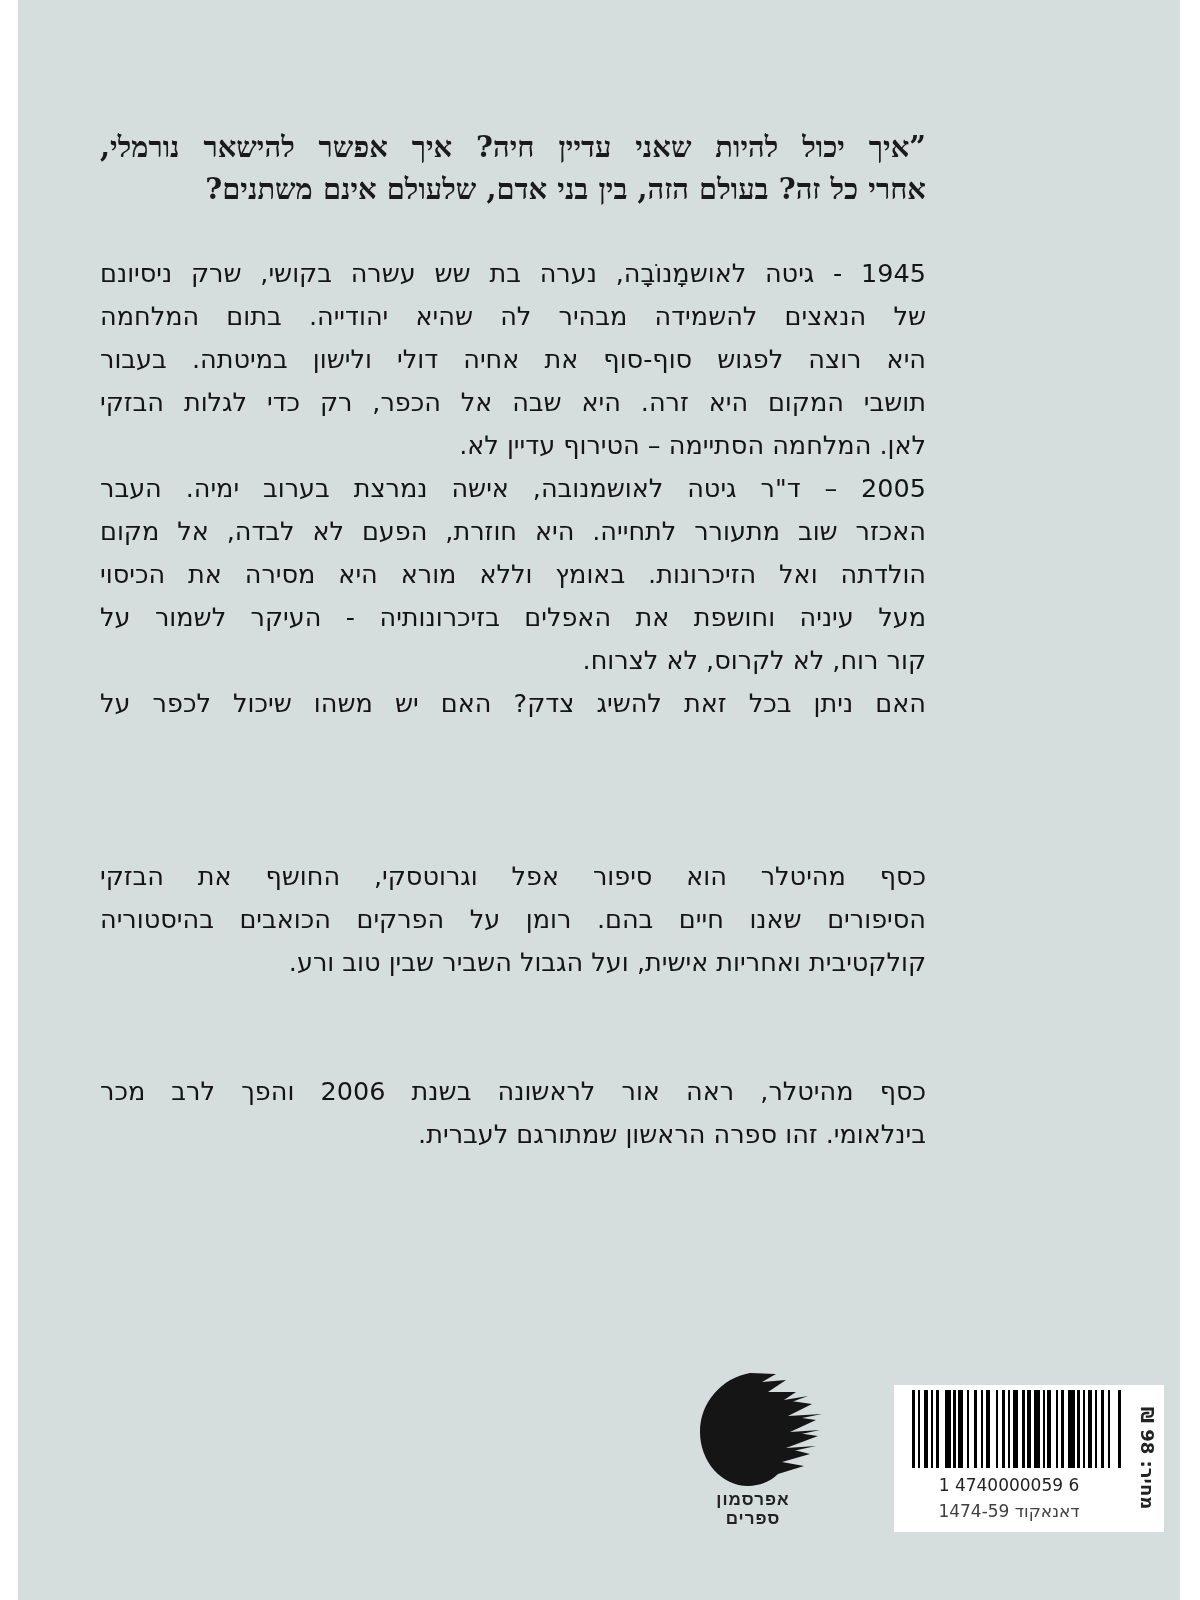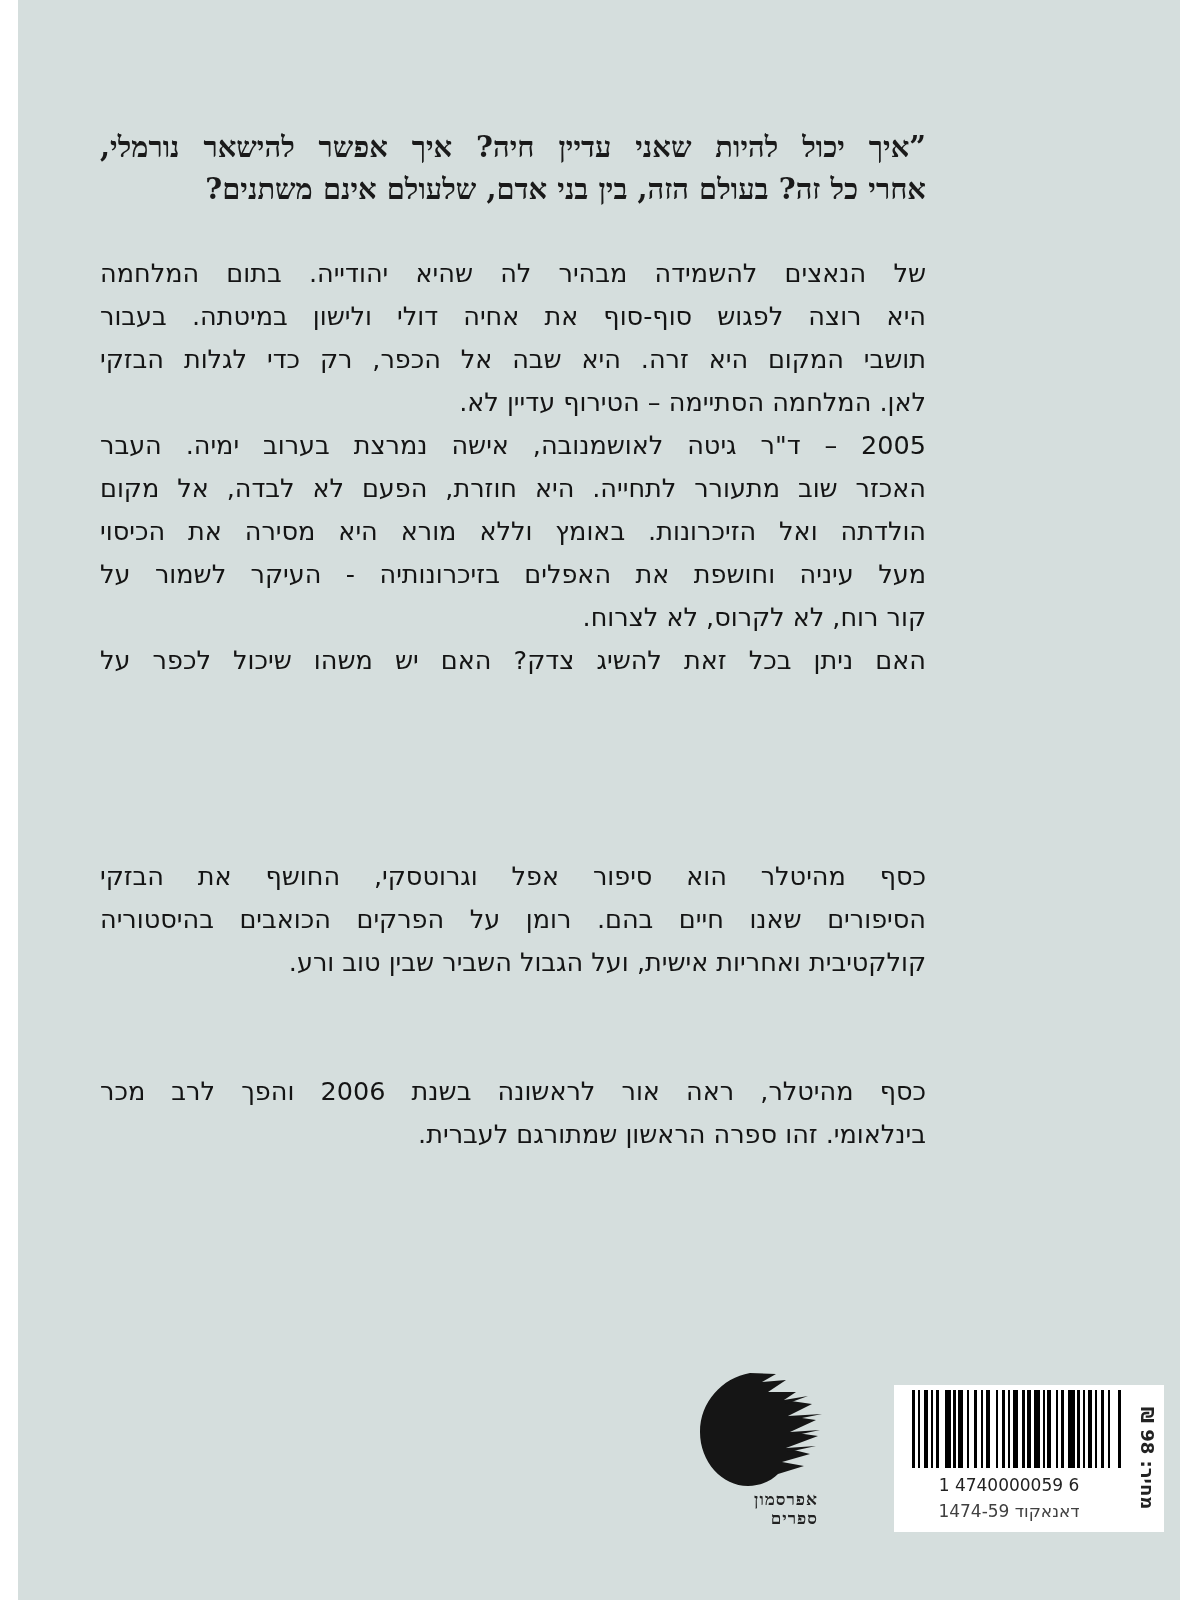--- a/index.html
+++ b/index.html
@@ -9,22 +9,22 @@
            font-family:"DejaVu Serif","Liberation Serif",serif; font-weight:bold; font-size:29px;
            line-height:42px; color:#1a1a1a; }
   .para { position:absolute; left:100px; width:826px; direction:rtl;
           font-family:"DejaVu Sans","Liberation Sans",sans-serif; font-size:25.5px;
           line-height:43px; color:#141414; }
   .line { display:block; text-align:justify; text-align-last:justify; white-space:nowrap; overflow:hidden; height:43px; }
   .line.last { text-align-last:right; }
   .quote .line { height:42px; }
   .logo { position:absolute; left:688px; top:1370px; width:150px; height:170px; }
   .logo-mark { position:absolute; left:4px; top:0; width:136px; height:118px; }
-  .logo-text { position:absolute; left:0; top:120px; width:130px; text-align:right; direction:rtl;
-               font-family:Liberation Serif, serif; font-weight:bold; font-size:17px;
+  .logo-text { position:absolute; left:0; top:120px; width:130px; text-align:center; direction:rtl;
+               font-family:Liberation Sans, sans-serif; font-weight:bold; font-size:17px;
                line-height:19px; color:#222; letter-spacing:1px; }
   .barcode-box { position:absolute; left:894px; top:1385px; width:270px; height:147px; background:#ffffff; }
   .bars { position:absolute; left:18px; top:5px; width:212px; height:78px; }
   .isbn { position:absolute; left:0; top:90px; width:230px; text-align:center;
           font-family:"DejaVu Sans","Liberation Sans",sans-serif; font-size:17px; color:#222; }
   .code { position:absolute; left:0; top:116px; width:230px; text-align:center; direction:rtl;
           font-family:"DejaVu Sans","Liberation Sans",sans-serif; font-size:17px; color:#404040; }
   .price { position:absolute; left:238px; top:8px; width:30px; height:130px; }
   .price span { position:absolute; left:50%; top:50%; transform:translate(-50%,-50%) rotate(90deg);
                 white-space:nowrap; direction:rtl;
@@ -34,20 +34,21 @@
 <body>
 
 <div class="cover"></div>
 
 <div class="quote">
   <span class="line">”איך יכול להיות שאני עדיין חיה? איך אפשר להישאר נורמלי,</span>
   <span class="line last">אחרי כל זה? בעולם הזה, בין בני אדם, שלעולם אינם משתנים?</span>
 </div>
 
 <div class="para" style="top:252px;">
+  <span class="line">1945 - גיטה לאושמָנוֹבָה, נערה בת שש עשרה בקושי, שרק ניסיונם</span>
   <span class="line">של הנאצים להשמידה מבהיר לה שהיא יהודייה. בתום המלחמה</span>
   <span class="line">היא רוצה לפגוש סוף-סוף את אחיה דולי ולישון במיטתה. בעבור</span>
   <span class="line">תושבי המקום היא זרה. היא שבה אל הכפר, רק כדי לגלות הבזקי</span>
   <span class="line last">לאן. המלחמה הסתיימה – הטירוף עדיין לא.</span>
   <span class="line">2005 – ד"ר גיטה לאושמנובה, אישה נמרצת בערוב ימיה. העבר</span>
   <span class="line">האכזר שוב מתעורר לתחייה. היא חוזרת, הפעם לא לבדה, אל מקום</span>
   <span class="line">הולדתה ואל הזיכרונות. באומץ וללא מורא היא מסירה את הכיסוי</span>
   <span class="line">מעל עיניה וחושפת את האפלים בזיכרונותיה - העיקר לשמור על</span>
   <span class="line last">קור רוח, לא לקרוס, לא לצרוח.</span>
   <span class="line">האם ניתן בכל זאת להשיג צדק? האם יש משהו שיכול לכפר על</span>

